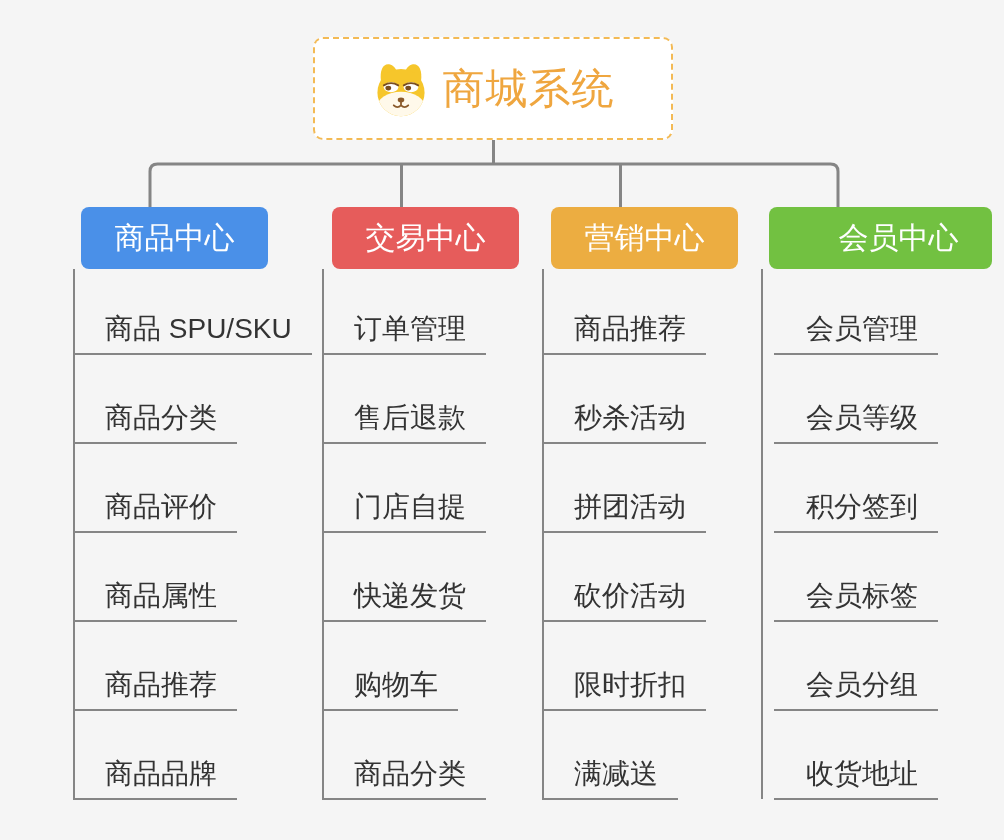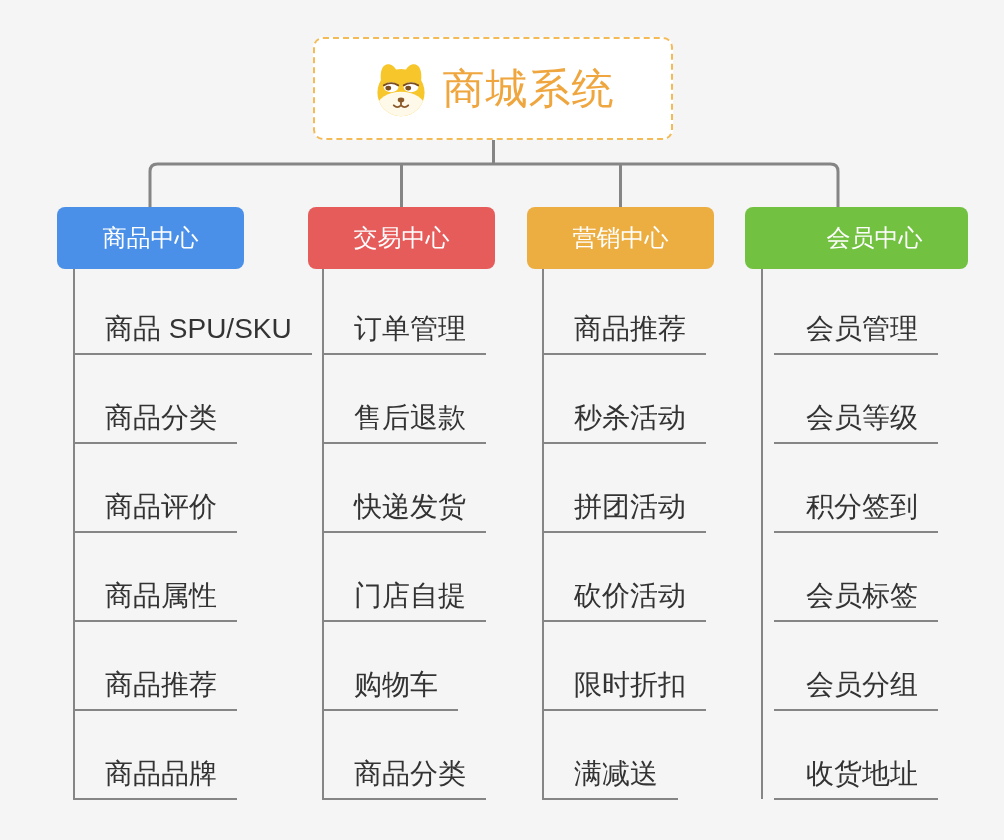--- a/index.html
+++ b/index.html
@@ -26,22 +26,23 @@
   .root-title{
     font-size:42px;
     color:#efa63f;
     letter-spacing:1px;
     white-space:nowrap;
   }
   .branch-box{
     position:absolute;top:207px;width:187px;height:62px;
     border-radius:8px;
     display:flex;align-items:center;justify-content:center;
-    color:#ffffff;font-size:24px;white-space:nowrap;
+    color:#ffffff;font-size:30px;white-space:nowrap;
     cursor:pointer;
+    margin-left:24px;
   }
   .branch-1{left:57px;}
   .branch-2{left:308px;}
   .branch-3{left:527px;}
   .branch-4{left:745px;}
   .children{
     position:absolute;top:266px;
     list-style:none;margin:0;padding:0;
   }
   .children-1{left:73px;}
@@ -127,22 +128,22 @@
     <li>商品分类</li>
     <li>商品评价</li>
     <li>商品属性</li>
     <li>商品推荐</li>
     <li>商品品牌</li>
   </ul>
 
   <ul class="children children-2">
     <li>订单管理</li>
     <li>售后退款</li>
+    <li>门店自提</li>
     <li>快递发货</li>
-    <li>门店自提</li>
     <li>购物车</li>
     <li>商品分类</li>
   </ul>
 
   <ul class="children children-3">
     <li>商品推荐</li>
     <li>秒杀活动</li>
     <li>拼团活动</li>
     <li>砍价活动</li>
     <li>限时折扣</li>

